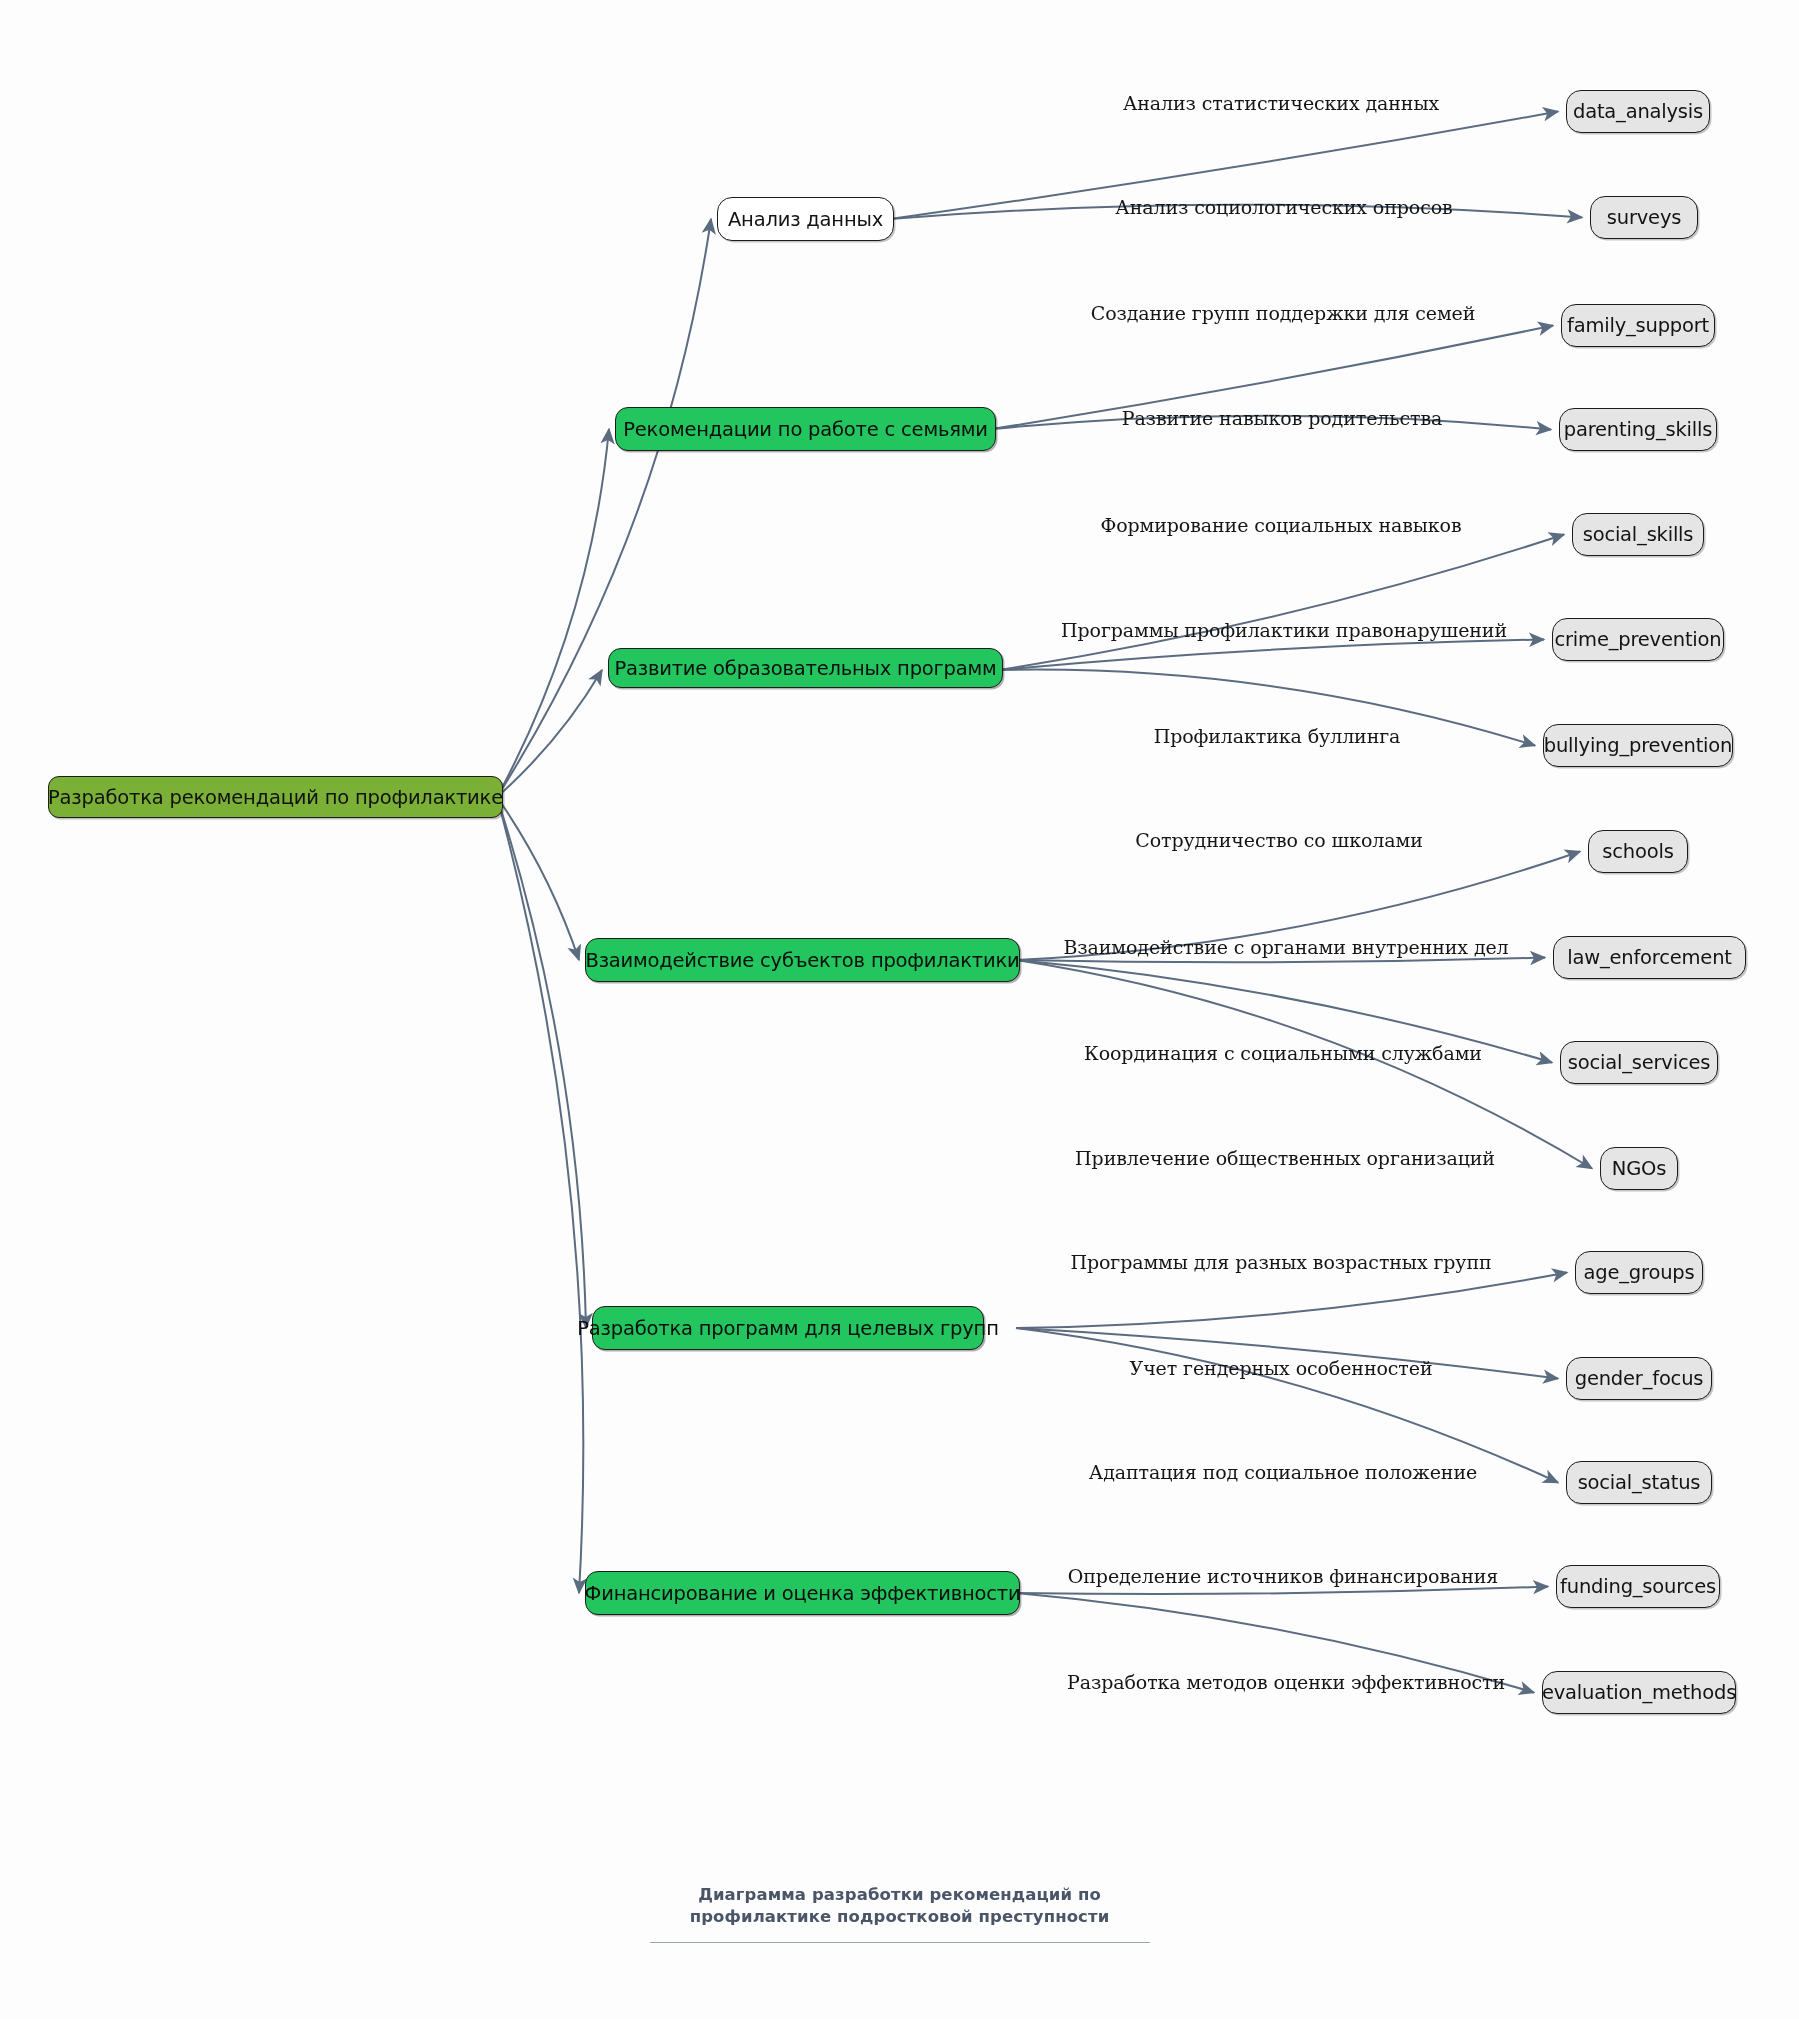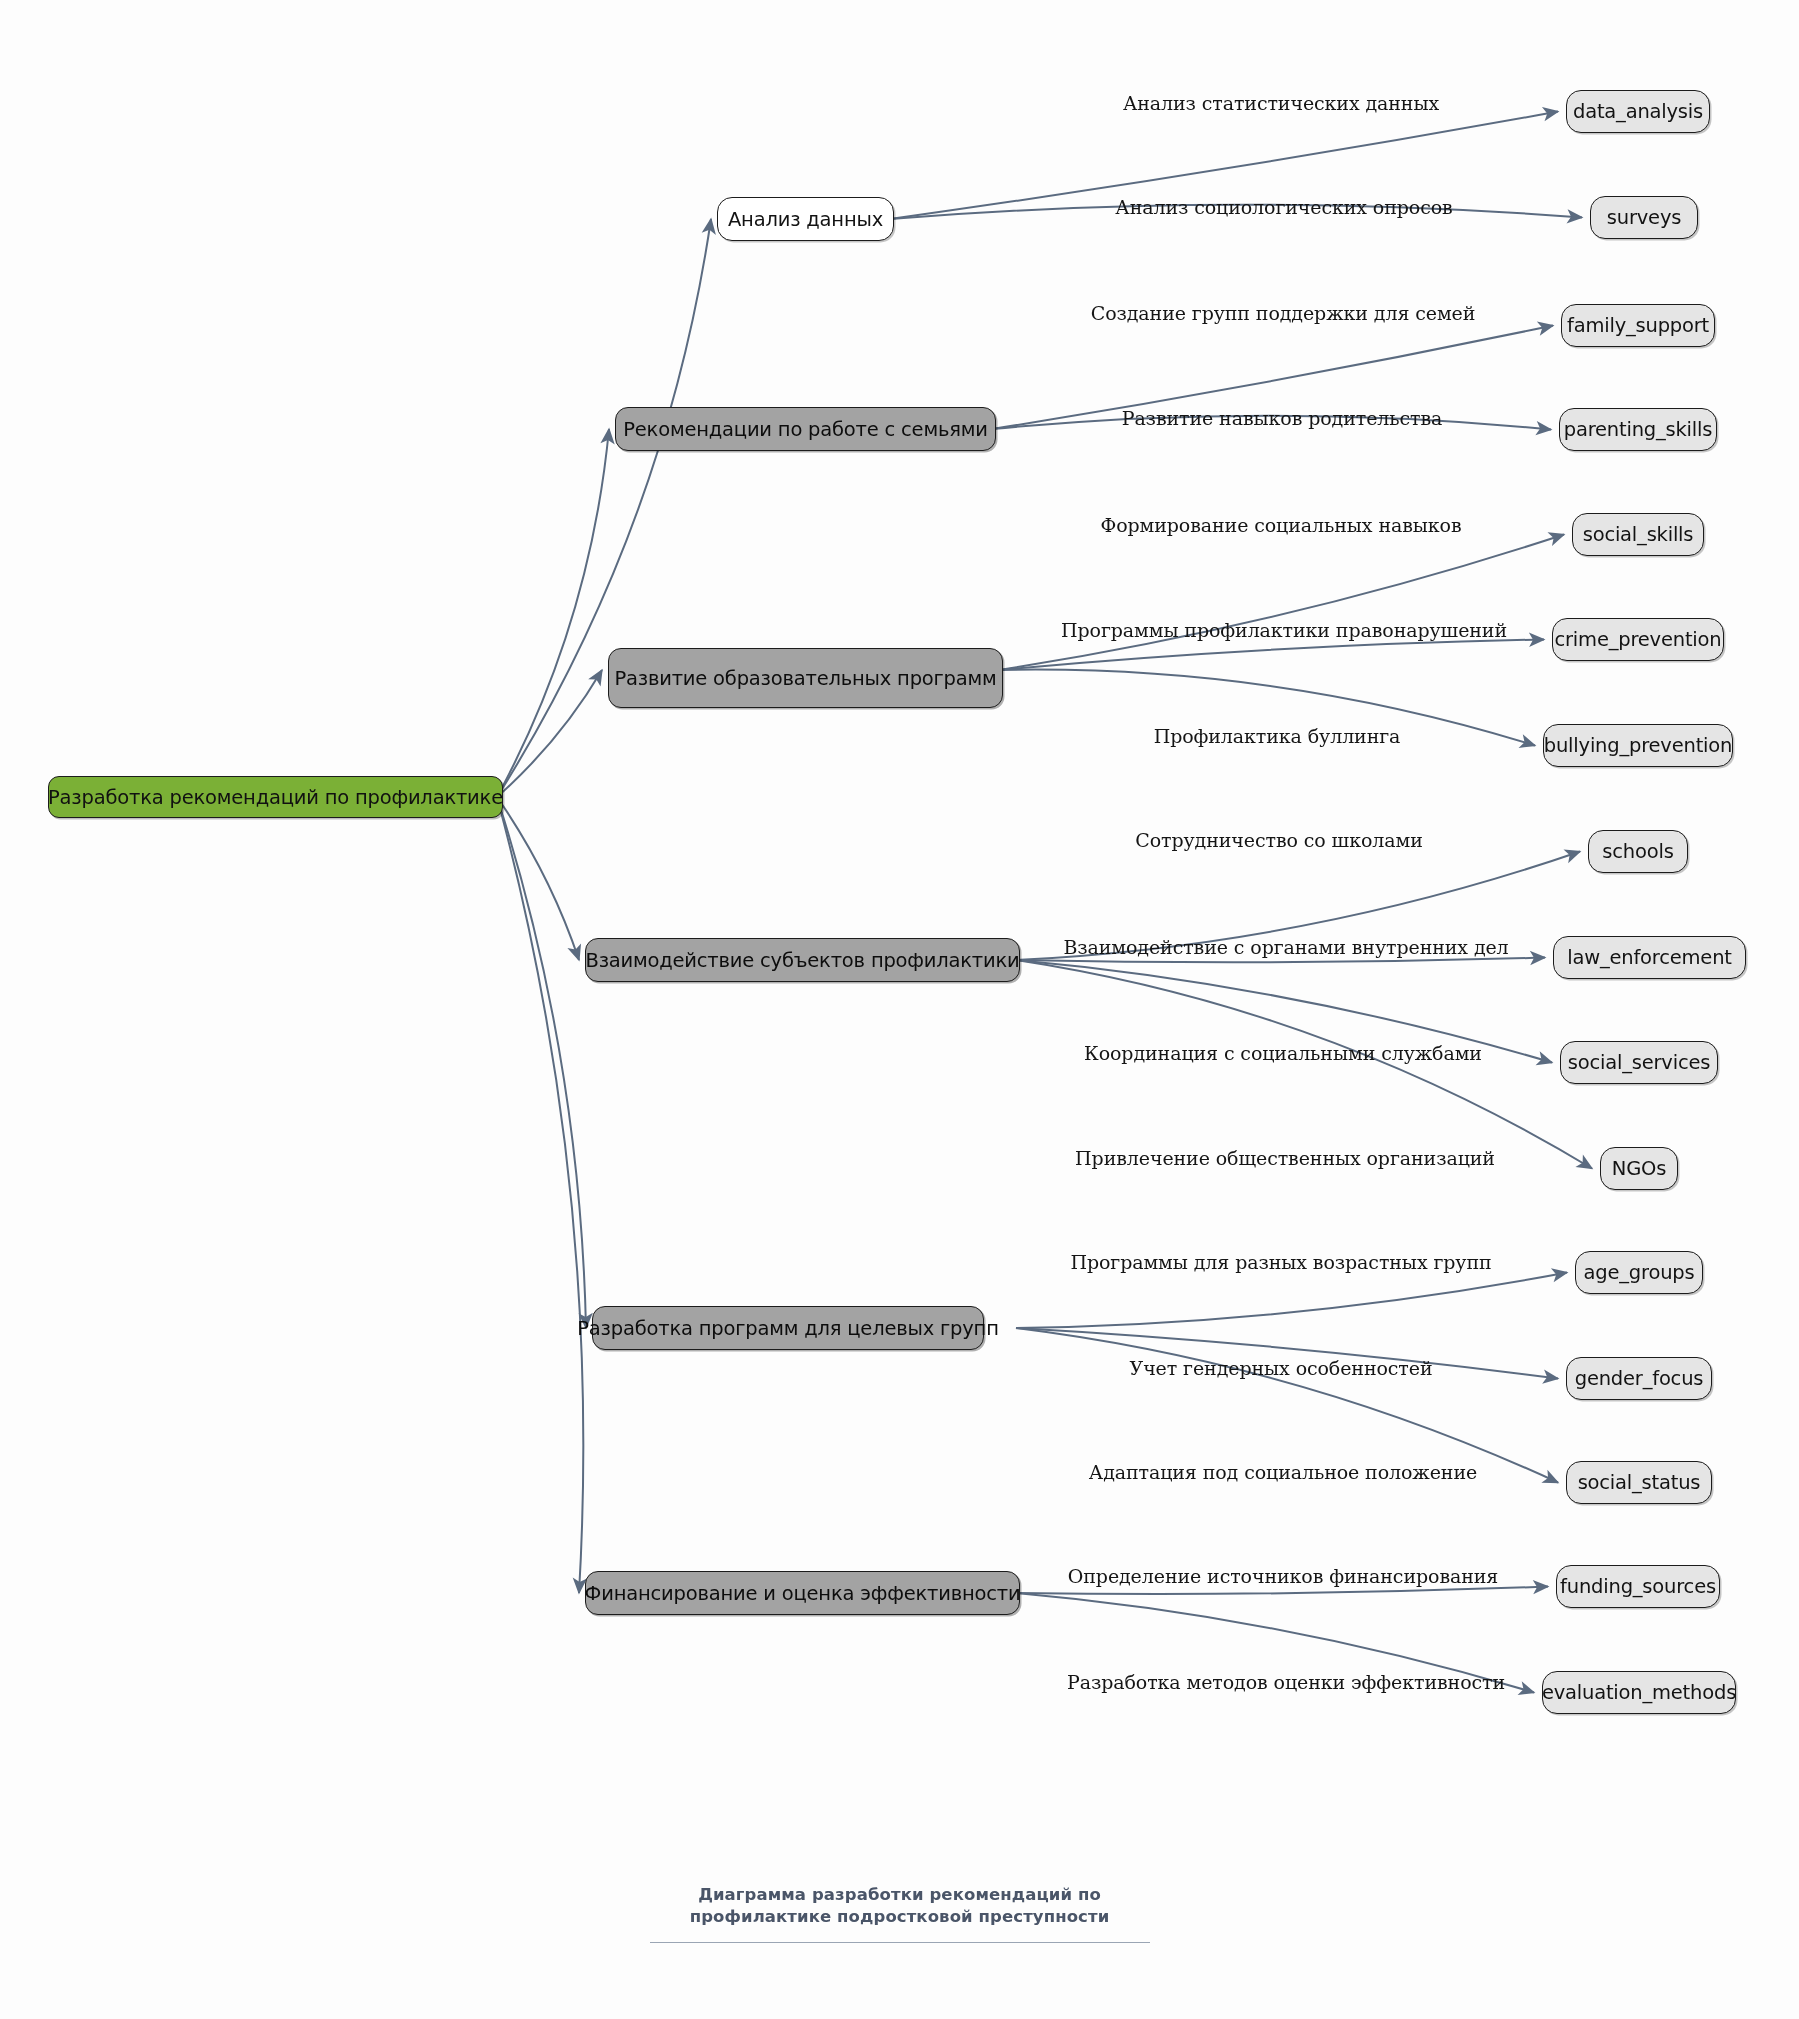--- a/index.html
+++ b/index.html
@@ -22,21 +22,21 @@
     letter-spacing:-0.2px;
   }
   .node.root{
     background:#7bb036;
     color:#111111;
     font-size:19.5px;
     border-radius:11px;
     box-shadow:1.5px 1.5px 0 rgba(0,0,0,.25);
   }
   .node.branch{
-    background:#a3a3a3;
+    background:#22c55e;
     color:#0d0d0d;
     font-size:19.5px;
     border-radius:13px;
     box-shadow:1.5px 1.5px 0 rgba(0,0,0,.3);
   }
   .node.plain{
     background:#ffffff;
     color:#131313;
     font-size:19.5px;
     border-radius:15px;
@@ -135,21 +135,21 @@
       </div>
       <div class="node branch" style="left: 615px; top: 407px; width: 381px; height: 44px;">
         <span>Рекомендации по работе с семьями</span>
       </div>
       <div class="node leaf" style="left: 1561px; top: 304px; width: 154px; height: 43px;">
         <span>family_support</span>
       </div>
       <div class="node leaf" style="left: 1559px; top: 408px; width: 158px; height: 43px;">
         <span>parenting_skills</span>
       </div>
-      <div class="node branch" style="left: 608px; top: 648px; width: 395px; height: 60px;">
+      <div class="node branch" style="left: 608px; top: 648px; width: 395px; height: 40px;">
         <span>Развитие образовательных программ</span>
       </div>
       <div class="node leaf" style="left: 1572px; top: 513px; width: 132px; height: 43px;">
         <span>social_skills</span>
       </div>
       <div class="node leaf" style="left: 1552px; top: 618px; width: 172px; height: 43px;">
         <span>crime_prevention</span>
       </div>
       <div class="node leaf" style="left: 1543px; top: 724px; width: 190px; height: 43px;">
         <span>bullying_prevention</span>

